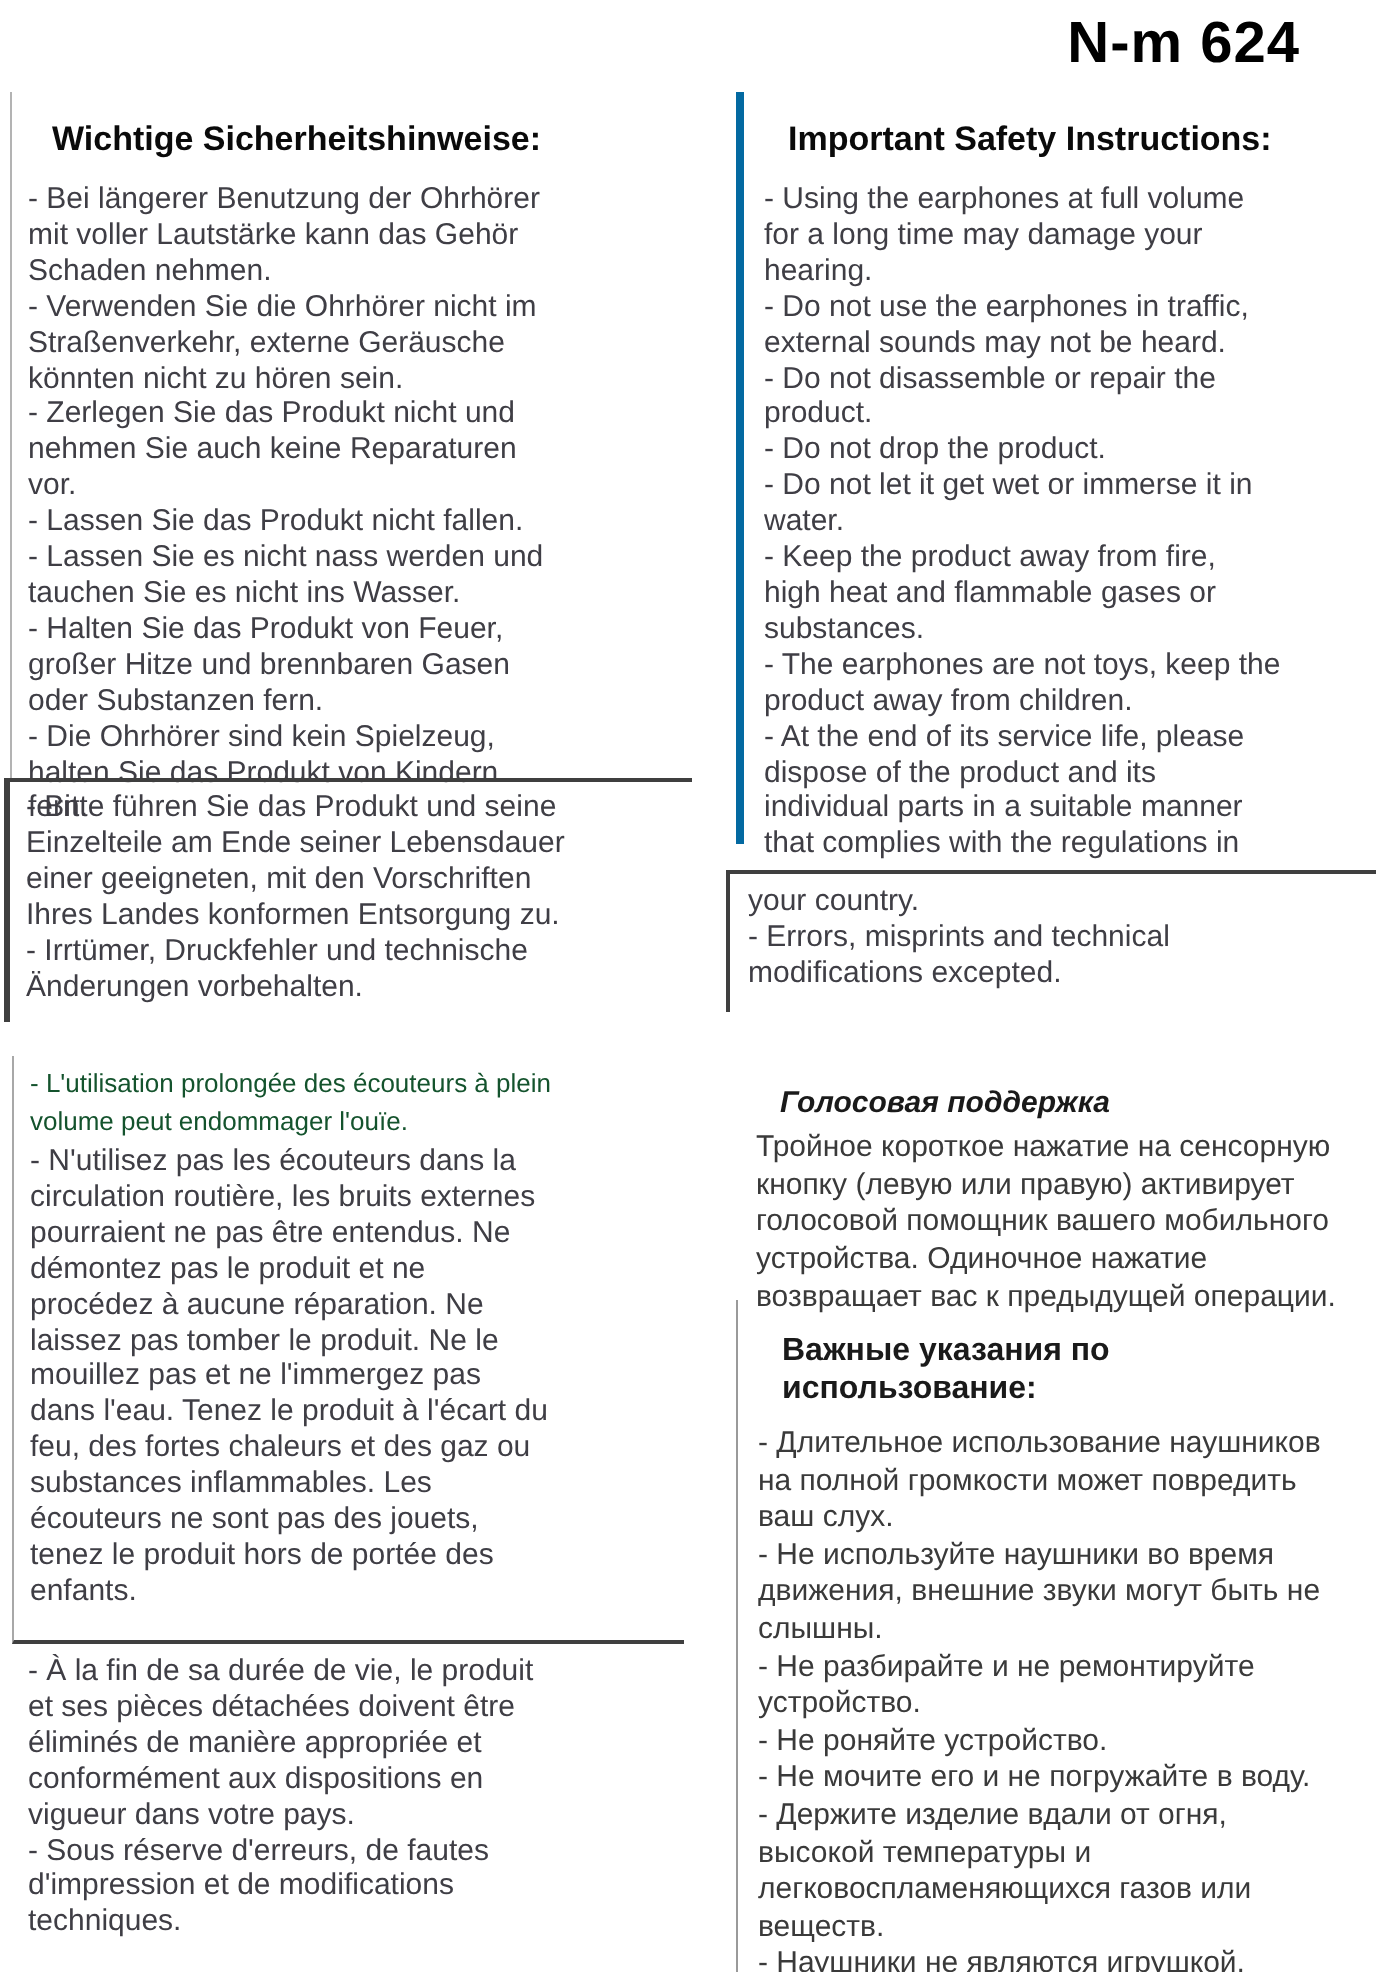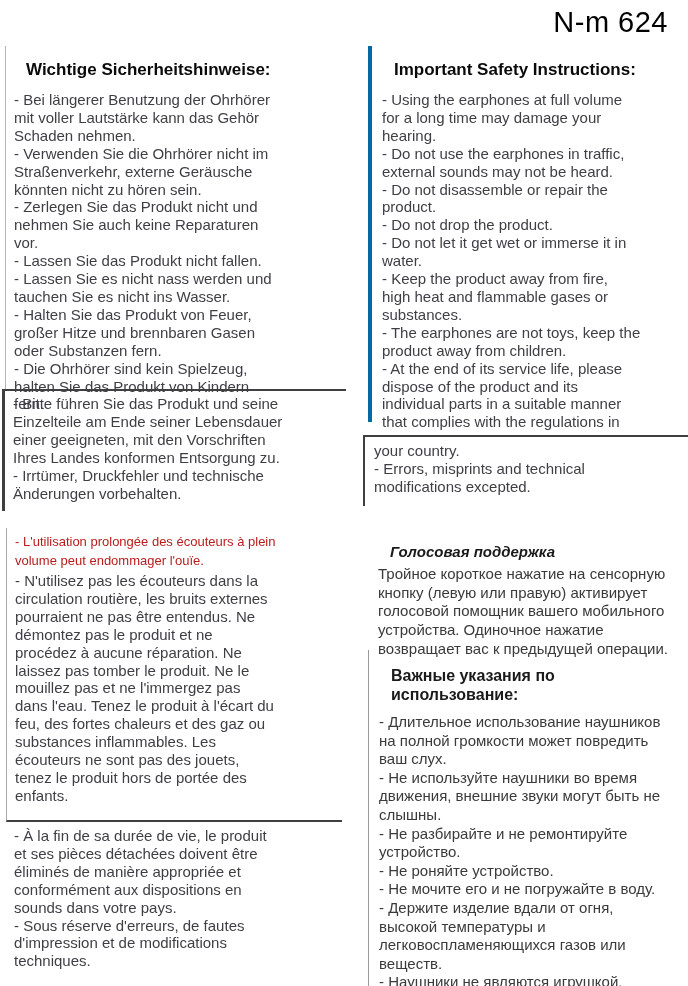--- a/index.html
+++ b/index.html
@@ -8,23 +8,23 @@
     width: 688px;
     height: 986px;
     background: #ffffff;
     overflow: hidden;
     font-family: "Liberation Sans", "DejaVu Sans", sans-serif;
     color: #3f3e45;
   }
   .page-title {
     position: absolute;
     top: 6px;
-    right: 20px;
+    right: 38px;
     font-size: 29px;
-    font-weight: normal;
+    font-weight: bold;
     color: #000000;
     letter-spacing: 0.5px;
   }
   section { position: absolute; box-sizing: border-box; }
   .heading {
     font-weight: bold;
     color: #0a0a0a;
     font-size: 17px;
     line-height: 19px;
     margin: 12px;
@@ -57,21 +57,21 @@
     border-bottom: 2px solid #3f3f3f;
     padding: 4px 0 10px 8px;
     height: 294px;
   }
   .sec-french .heading { font-size: 15px; margin-bottom: 6px; }
   .sec-french .intro {
     font-size: 13px;
     line-height: 19px;
     margin: 0 0 2px 0;
     white-space: pre-line;
-    color: #b91c1c;
+    color: #14532d;
   }
   .sec-french-disposal {
     left: 6px; top: 827px; width: 336px;
     padding-left: 8px;
     height: 155px;
   }
 
   
   .sec-english {
     left: 368px; top: 46px; width: 360px;
@@ -159,21 +159,21 @@
 écouteurs ne sont pas des jouets,
 tenez le produit hors de portée des
 enfants.</p>
   </section>
 
   <section class="sec-french-disposal">
     <p class="body-text">- À la fin de sa durée de vie, le produit
 et ses pièces détachées doivent être
 éliminés de manière appropriée et
 conformément aux dispositions en
-sounds dans votre pays.
+vigueur dans votre pays.
 - Sous réserve d'erreurs, de fautes
 d'impression et de modifications
 techniques.</p>
   </section>
 
   <section class="sec-english">
     <h2 class="heading">Important Safety Instructions:</h2>
     <p class="body-text">- Using the earphones at full volume
 for a long time may damage your
 hearing.

